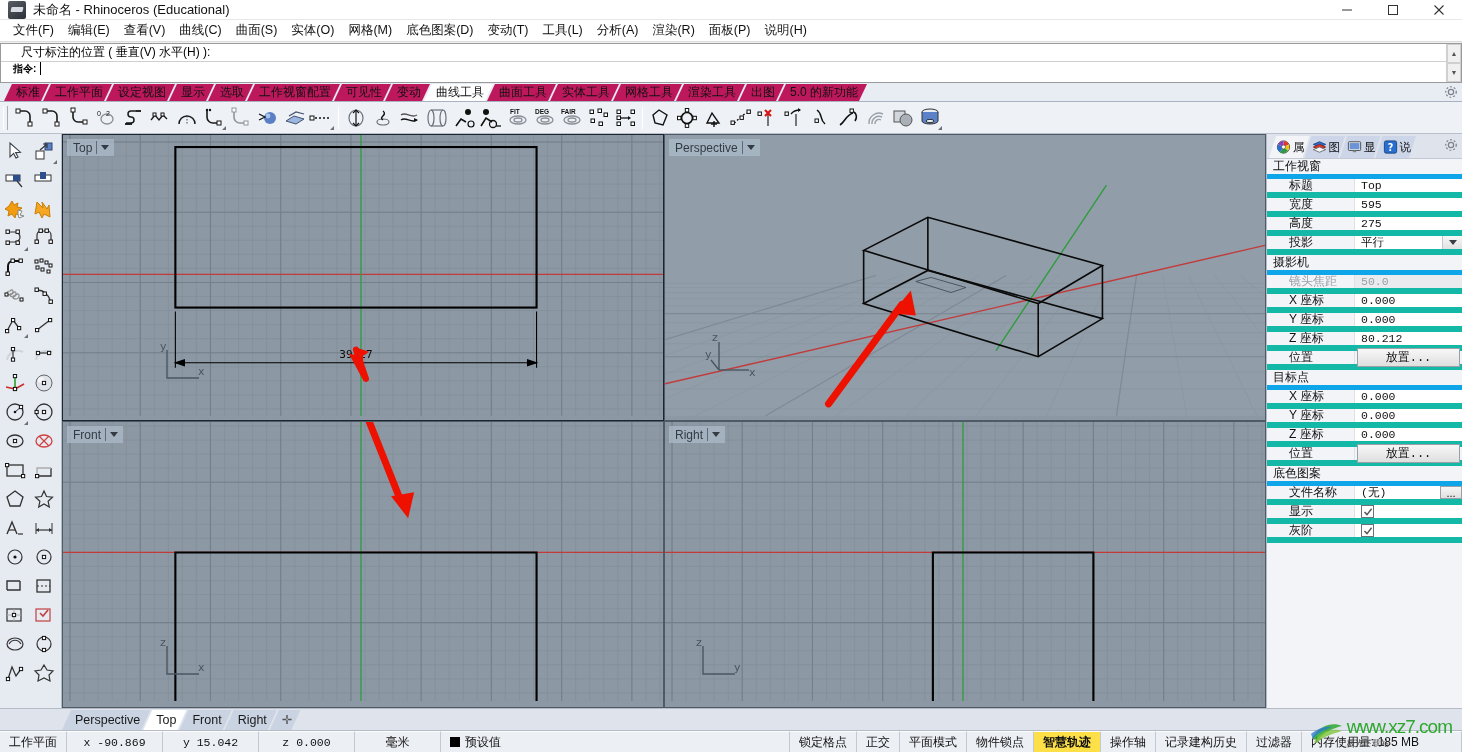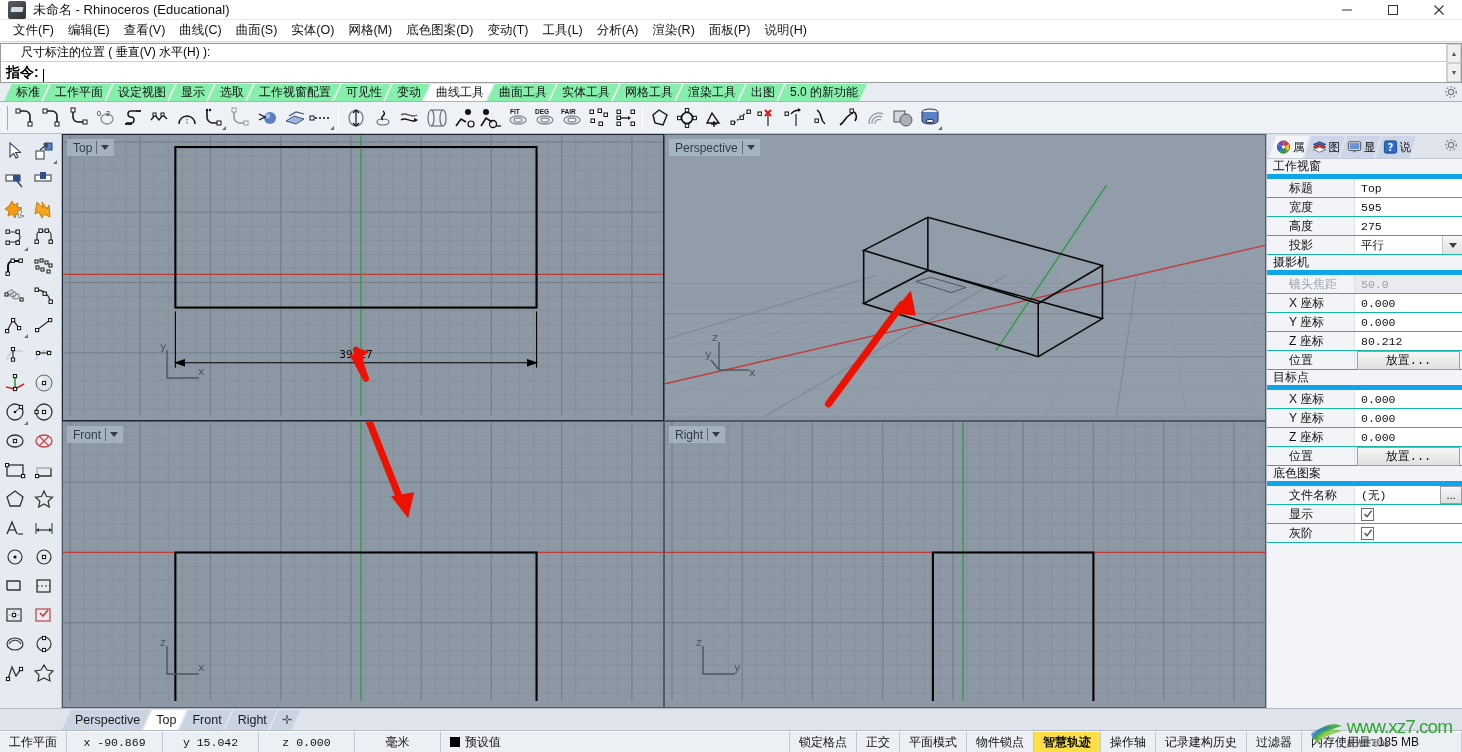--- a/index.html
+++ b/index.html
@@ -21,31 +21,31 @@
   .titlebar .tb-spacer { flex:1; }
   .wbtn { width:46px; height:28px; display:flex; align-items:center; justify-content:center; color:#333; font-size:13px; }
 
   
   .menubar { height:22px; background:#ffffff; display:flex; align-items:center; padding-left:6px; flex:none; border-bottom:1px solid #dcdcdc;}
   .menu-item { font-size:12.5px; color:#111; padding:2px 7px; white-space:nowrap; }
 
   
   .cmdarea { background:#ffffff; border:1px solid #9a9a9a; margin:1px 0 0 0; display:flex; flex-direction:column; flex:none; position:relative; }
   .cmd-history { height:18px; display:flex; align-items:center; padding-left:20px; font-size:12px; color:#000; border-bottom:1px solid #cfcfcf; font-family:"Liberation Sans", sans-serif;}
-  .cmd-input-row { height:20px; display:flex; align-items:flex-end; padding-left:5px; font-size:14px; }
+  .cmd-input-row { height:20px; display:flex; align-items:flex-start; padding-left:12px; font-size:10px; }
   .cmd-label { font-weight:bold; color:#000; }
   .cmd-caret { display:inline-block; width:1px; height:13px; background:#000; margin-left:4px; }
   .cmd-scroll { position:absolute; right:0; top:0; width:15px; height:100%; background:#f0f0f0; border-left:1px solid #cfcfcf; display:flex; flex-direction:column; }
   .cmd-scroll .sb { flex:1; display:flex; align-items:center; justify-content:center; font-size:7px; color:#555; background:#f0f0f0; border:1px solid #d0d0d0;}
 
   
   .tbtabs { height:19px; background:#e8ecf3; display:flex; align-items:flex-end; padding-left:4px; border-bottom:1px solid #a8b2c0; flex:none; position:relative;}
   .tbtab {
     height:17px; line-height:17px; padding:0 9px 0 12px; font-size:12px; color:#111;
-    background:#86efac; margin-right:-6px; position:relative;
+    background:#be185d; margin-right:-6px; position:relative;
     clip-path: polygon(8px 0, 100% 0, calc(100% - 8px) 100%, 0 100%);
   }
   .tbtab.active { background:#ffffff; z-index:5; }
   .tbtabs .gear { position:absolute; right:4px; top:2px; width:14px; height:14px; }
 
   
   .maintoolbar { height:32px; background:#eef1f6; display:flex; align-items:center; border-bottom:1px solid #b9c0cc; padding-left:3px; flex:none;}
   .grip { width:5px; height:24px; border-left:1px solid #fff; border-right:1px solid #a6acb8; margin-right:3px; }
   .tool { width:27px; height:27px; display:flex; align-items:center; justify-content:center; position:relative; }
   .tool svg { display:block; }
@@ -81,21 +81,21 @@
   .rightpanel { width:196px; background:#eceff4; border-left:1px solid #b4bbc7; display:flex; flex-direction:column; flex:none; }
   .rp-tabs { height:24px; display:flex; align-items:flex-end; background:#dfe4ec; padding-left:2px; position:relative; flex:none; }
   .rp-tab { height:22px; display:flex; align-items:center; gap:2px; padding:0 5px 0 7px; background:#ccd6e8; font-size:11.5px; color:#111;
             margin-right:-5px; clip-path: polygon(7px 0, 100% 0, calc(100% - 7px) 100%, 0 100%); }
   .rp-tab.active { background:#f2f4f8; z-index:4; }
   .rp-tab .ricon { width:15px; height:14px; display:block; }
   .rp-tabs .gear2 { position:absolute; right:4px; top:4px; }
 
   .rp-body { flex:1; background:#f2f4f8; overflow:hidden; border-top:1px solid #c2c9d4; }
   .grp { height:20px; display:flex; align-items:center; padding-left:6px; font-size:12px; color:#111; background:#f2f4f8; border-bottom:5px solid #0ea5e9; }
-  .prow { height:19px; display:flex; align-items:stretch; border-bottom:1px solid #14b8a6; font-size:12px; }
+  .prow { height:19px; display:flex; align-items:stretch; border-bottom:6px solid #14b8a6; font-size:12px; }
   .pkey { width:88px; display:flex; align-items:center; padding-left:22px; color:#111; background:#f2f4f8; border-right:1px solid #dde1e8; font-family:"Liberation Sans",sans-serif;}
   .pkey.dim { color:#9aa0a8; }
   .pval { flex:1; display:flex; align-items:center; padding-left:6px; background:#ffffff; color:#111; font-family:"Liberation Mono", monospace; font-size:11.5px; }
   .pval.dim { background:#e9ebee; color:#9aa0a8; }
   .pval.btnwrap { background:#f2f4f8; padding:1px 2px; }
   .pbtn { flex:1; background:linear-gradient(#f7f7f7,#dfdfdf); border:1px solid #9aa0a8; display:flex; align-items:center; justify-content:center;
           font-size:12px; color:#111; font-family:"Liberation Mono", monospace; }
   .psel { width:20px; background:linear-gradient(#f7f7f7,#e2e2e2); border-left:1px solid #c3c8d0; display:flex; align-items:center; justify-content:center;}
   .chev { width:0;height:0;border-left:4px solid transparent;border-right:4px solid transparent;border-top:5px solid #3a3f46; }
   .pdots { width:22px; background:linear-gradient(#f7f7f7,#dfdfdf); border:1px solid #9aa0a8; display:flex; align-items:center; justify-content:center; font-size:11px; color:#111; }

